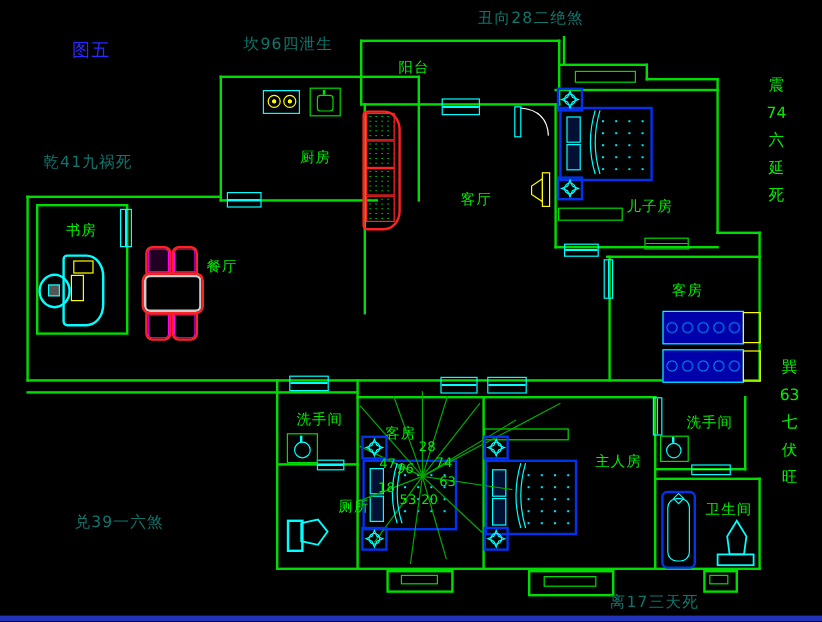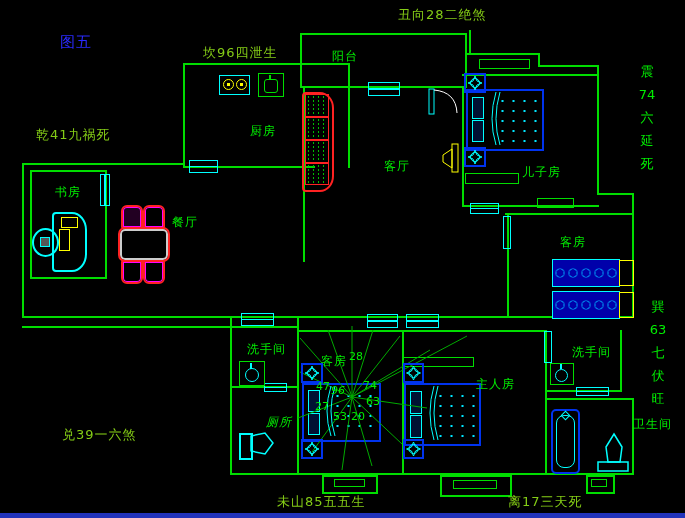--- a/index.html
+++ b/index.html
@@ -1,21 +1,21 @@
 <!DOCTYPE html>
 <html><head>
 <meta charset="utf-8">
 <style>
   html,body{margin:0;padding:0;background:#000;}
   #stage{position:relative;width:685px;height:518px;background:#000;overflow:hidden;
          font-family:"DejaVu Sans",sans-serif;}
   .wall{position:absolute;background:#00dd00;}
   .box{position:absolute;border:2px solid #00dd00;}
   .lbl{position:absolute;color:#00ee00;font-size:12px;letter-spacing:1px;white-space:nowrap;}
-  .ann{position:absolute;color:#84cc16;font-size:13px;letter-spacing:1px;white-space:nowrap;}
+  .ann{position:absolute;color:#0f766e;font-size:13px;letter-spacing:1px;white-space:nowrap;}
   .vlbl{position:absolute;color:#00ee00;font-size:13px;width:20px;line-height:23px;
         text-align:center;white-space:pre-line;}
   .cnum{position:absolute;color:#00ee00;font-size:11px;}
   .winh{position:absolute;border:1px solid #00ffff;
         background:linear-gradient(to bottom,transparent 42%,#00ffff 42%,#00ffff 58%,transparent 58%);}
   .winv{position:absolute;border:1px solid #00ffff;
         background:linear-gradient(to right,transparent 42%,#00ffff 42%,#00ffff 58%,transparent 58%);}
   .dots{background-image:radial-gradient(#00e5ff 1px,transparent 1.3px);background-size:11px 10px;}
   .bed{position:absolute;border:2px solid #0033ee;}
   .hbar{position:absolute;border:1px solid #00ffff;background:#001133;}
@@ -242,54 +242,53 @@
         </g>
       <g transform="translate(404,440)">
           <rect width="19" height="18" fill="none" stroke="#0033ee" stroke-width="2"></rect>
           <circle cx="9.5" cy="9" r="4.5" fill="none" stroke="#00ffff"></circle>
           <path d="M9.5,2 L11.5,7 L16.5,9 L11.5,11 L9.5,16 L7.5,11 L2.5,9 L7.5,7 Z" fill="none" stroke="#00ffff"></path>
         </g>
     </g>
   </svg>
 
   <div class="ann" style="left:60px;top:33px;color:#2a2aff;font-size:15px;">图五</div>
-  <div class="ann" style="left:203px;top:44px;">坎96四泄生</div>
+  <div class="ann" style="left:203px;top:28px;">坎96四泄生</div>
   <div class="ann" style="left:398px;top:6px;">丑向28二绝煞</div>
   <div class="ann" style="left:36px;top:126px;">乾41九祸死</div>
   <div class="ann" style="left:62px;top:426px;">兑39一六煞</div>
   <div class="vlbl" style="left:637px;top:60px;">震
 74
 六
 延
 死</div>
   <div class="vlbl" style="left:648px;top:295px;">巽
 63
 七
 伏
 旺</div>
-  <div class="ann" style="left:277px;top:493px;">未山85五五生</div>
   <div class="ann" style="left:508px;top:493px;">离17三天死</div>
 
   <div class="lbl" style="left:250px;top:123px;">厨房</div>
   <div class="lbl" style="left:332px;top:48px;">阳台</div>
   <div class="lbl" style="left:384px;top:158px;">客厅</div>
   <div class="lbl" style="left:522px;top:164px;">儿子房</div>
   <div class="lbl" style="left:560px;top:234px;">客房</div>
   <div class="lbl" style="left:55px;top:184px;">书房</div>
   <div class="lbl" style="left:172px;top:214px;">餐厅</div>
   <div class="lbl" style="left:247px;top:341px;">洗手间</div>
-  <div class="lbl" style="left:266px;top:414px;font-style:italic;">厕所</div>
+  <div class="lbl" style="left:282px;top:414px;">厕所</div>
   <div class="lbl" style="left:321px;top:353px;">客房</div>
-  <div class="lbl" style="left:476px;top:376px;">主人房</div>
+  <div class="lbl" style="left:496px;top:376px;">主人房</div>
   <div class="lbl" style="left:572px;top:344px;">洗手间</div>
-  <div class="lbl" style="left:588px;top:416px;margin-left:45px;">卫生间</div>
+  <div class="lbl" style="left:588px;top:416px;">卫生间</div>
 
   <div class="cnum" style="left:331px;top:384px;font-style:italic;">96</div>
-  <div class="cnum" style="left:349px;top:350px;">28</div>
+  <div class="cnum" style="left:349px;top:366px;">28</div>
   <div class="cnum" style="left:316px;top:380px;">47</div>
   <div class="cnum" style="left:363px;top:379px;">74</div>
-  <div class="cnum" style="left:315px;top:400px;">27</div>
+  <div class="cnum" style="left:315px;top:400px;">18</div>
   <div class="cnum" style="left:366px;top:395px;">63</div>
   <div class="cnum" style="left:333px;top:410px;">53</div>
   <div class="cnum" style="left:351px;top:410px;">20</div>
 
   <div style="position:absolute;left:0;top:513px;width:685px;height:5px;background:#2233bb;"></div>
 </div>
 
 </body></html>

